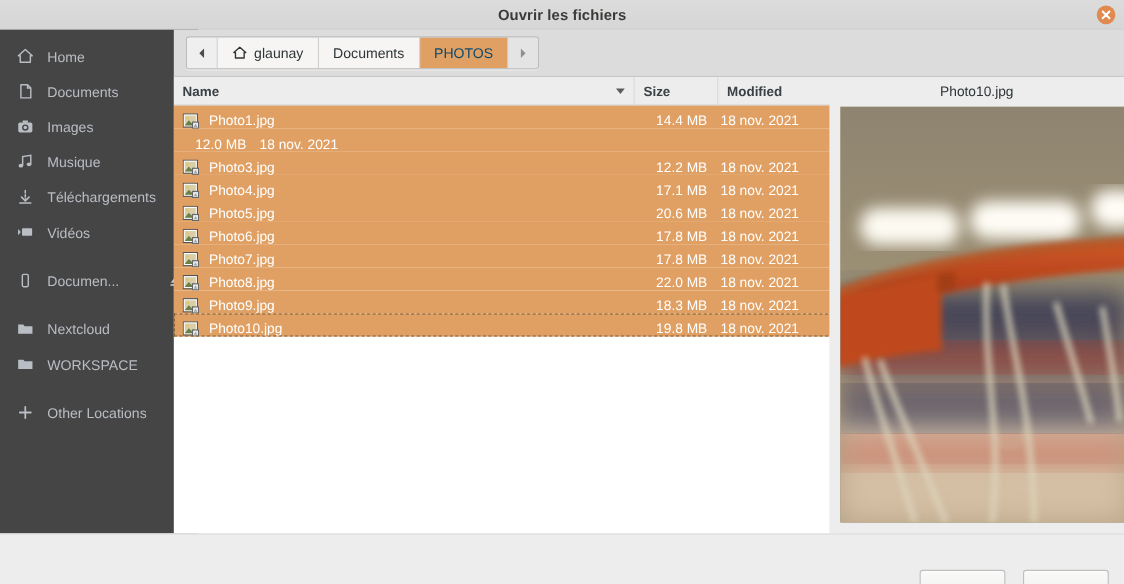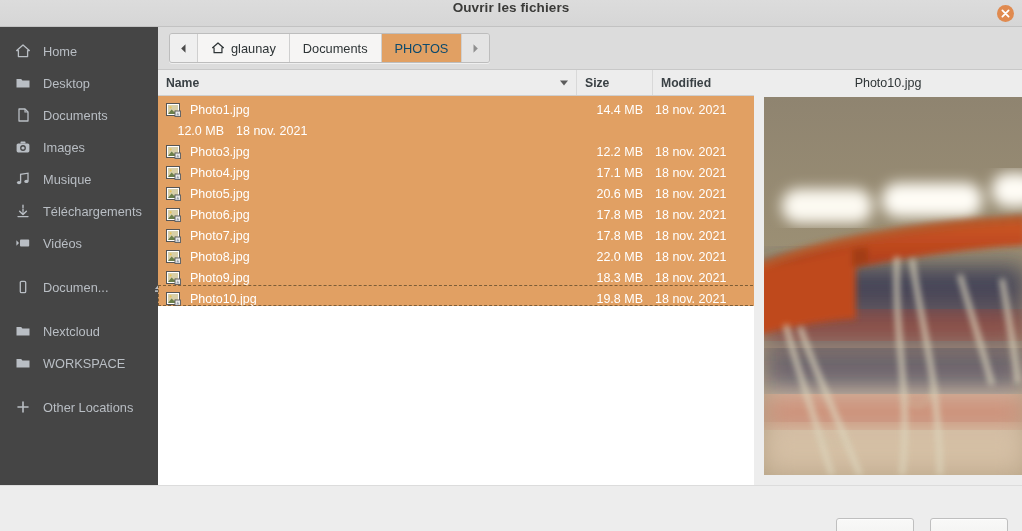--- a/index.html
+++ b/index.html
@@ -14,21 +14,21 @@
     width: 1022px; height: 531px;
     background: #ededed;
   }
 
   
   .titlebar {
     position: absolute; top: 0; left: 0;
     width: 1022px; height: 27px;
     background: linear-gradient(to bottom, #dcdcdc, #d6d6d6);
     border-bottom: 1px solid #c2c2c2;
-    display: flex; align-items: flex-start; justify-content: center;
+    display: flex; align-items: center; justify-content: center;
   }
   .titlebar-title {
     font-size: 13.5px; font-weight: bold; color: #3a3a38;
     letter-spacing: 0.1px;
   }
   .close-btn {
     position: absolute; right: 8px; top: 5px;
     width: 17px; height: 17px; border-radius: 50%;
     background: #e08a4f;
     display: flex; align-items: center; justify-content: center;
@@ -195,28 +195,20 @@
 
     <div class="side-item">
       <span class="ico">
         <svg width="16" height="16" viewBox="0 0 16 16">
           <path d="M8 2 L14.3 7.6 L12.6 7.6 L12.6 13.6 L3.4 13.6 L3.4 7.6 L1.7 7.6 Z" fill="none" stroke="#b9bec4" stroke-width="1.3" stroke-linejoin="round"></path>
         </svg>
       </span>
       <span class="side-label">Home</span>
     </div>
 
-    <div class="side-item">
-      <span class="ico">
-        <svg width="16" height="16" viewBox="0 0 16 16">
-          <path d="M1.5 4 L6.2 4 L7.4 5.5 L14.5 5.5 L14.5 12.5 L1.5 12.5 Z" fill="#b9bec4"></path>
-        </svg>
-      </span>
-      <span class="side-label">Desktop</span>
-    </div>
 
     <div class="side-item">
       <span class="ico">
         <svg width="16" height="16" viewBox="0 0 16 16">
           <path d="M4 2 L10 2 L13 5 L13 14 L4 14 Z" fill="none" stroke="#b9bec4" stroke-width="1.3" stroke-linejoin="round"></path>
           <path d="M10 2 L10 5 L13 5" fill="none" stroke="#b9bec4" stroke-width="1.2"></path>
         </svg>
       </span>
       <span class="side-label">Documents</span>
     </div>

